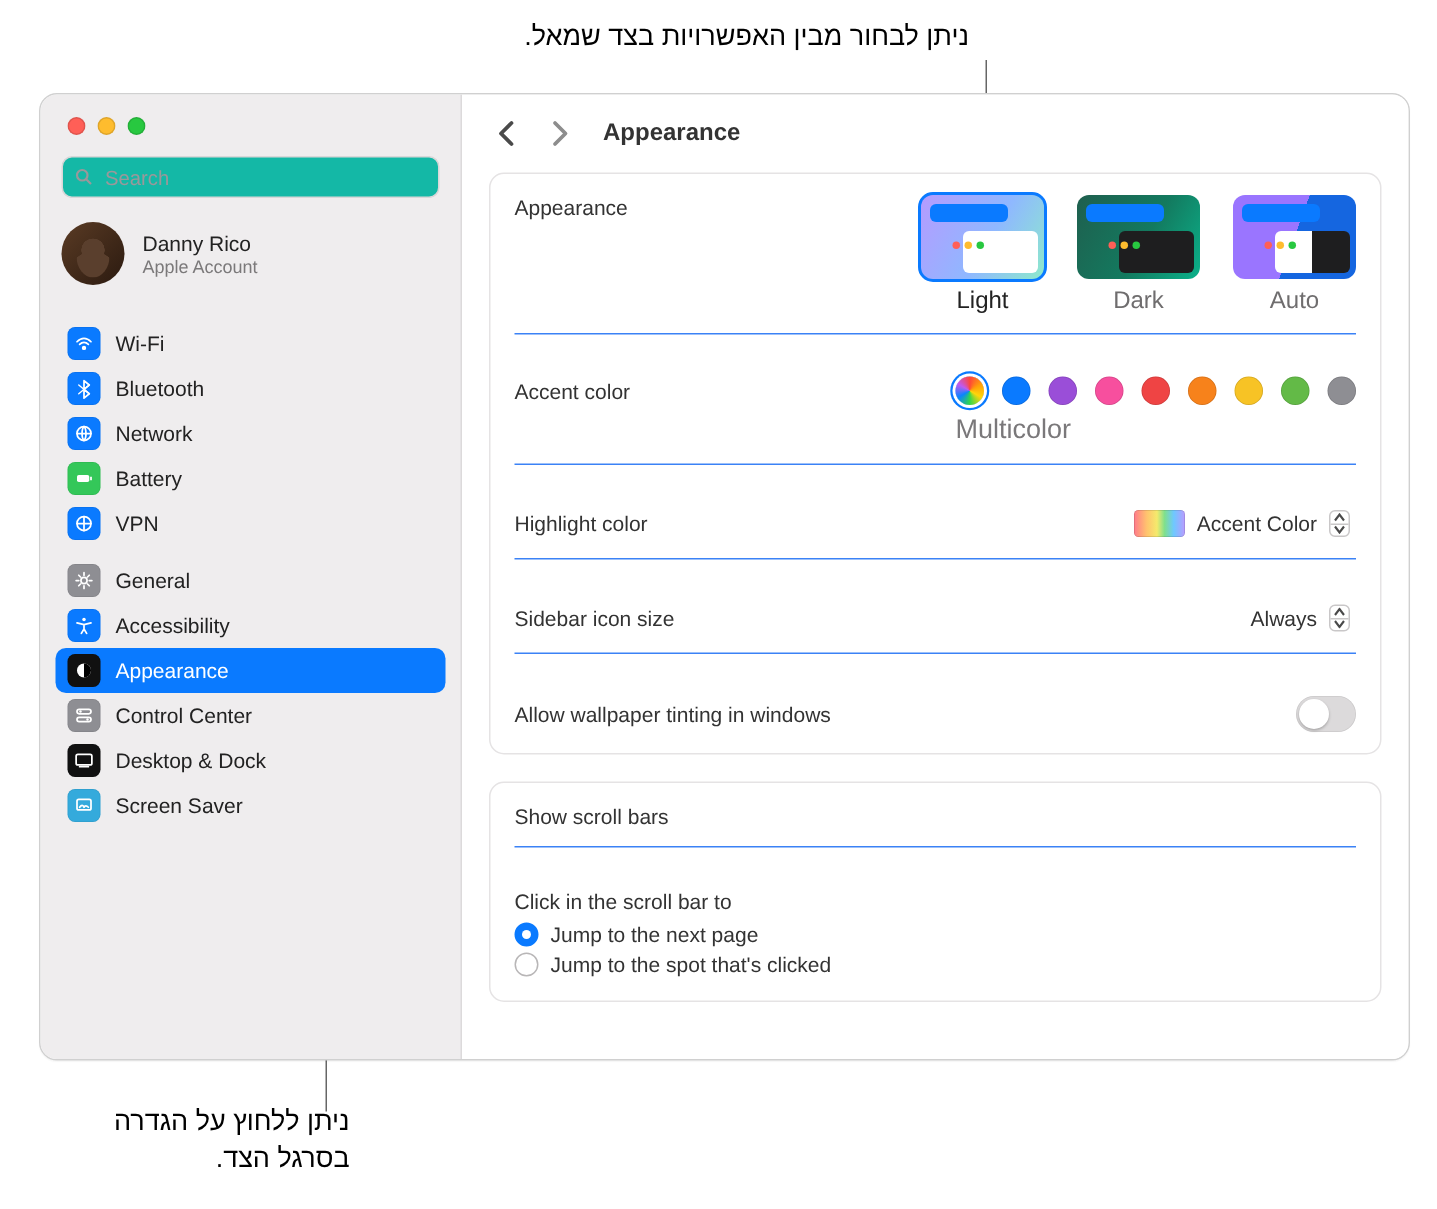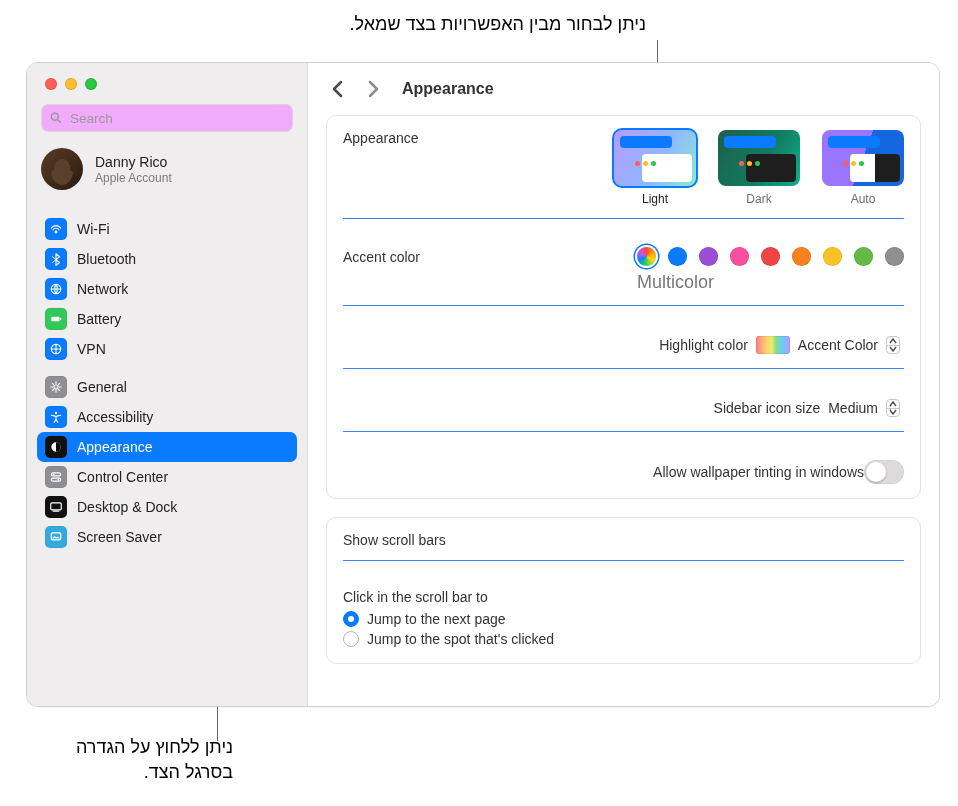--- a/index.html
+++ b/index.html
@@ -19,21 +19,21 @@
     .sidebar { width: 281px; background: #efedee; border-right: 1px solid #dcdadb; display: flex; flex-direction: column; }
     .content { flex: 1; background: #fff; display: flex; flex-direction: column; }
 
     .traffic { display: flex; gap: 8px; padding: 15px 0 8px 18px; }
     .tl { width: 12px; height: 12px; border-radius: 50%; }
     .tl-close { background: #ff5f57; border: 0.5px solid rgba(0,0,0,0.12); }
     .tl-min   { background: #febc2e; border: 0.5px solid rgba(0,0,0,0.12); }
     .tl-max   { background: #28c840; border: 0.5px solid rgba(0,0,0,0.12); }
 
     .search { margin: 6px 14px 10px 14px; position: relative; }
-    .search input { width: 100%; height: 28px; border-radius: 7px; border: 1px solid #d9d7d8; background: #f0abfc; padding: 0 10px 0 28px; font-size: 13.5px; color: #333; }
+    .search input { width: 100%; height: 28px; border-radius: 7px; border: 1px solid #d9d7d8; background: #14b8a6; padding: 0 10px 0 28px; font-size: 13.5px; color: #333; }
     .search input::placeholder { color: #9a989a; }
     .search .mag { position: absolute; left: 8px; top: 50%; transform: translateY(-50%); width: 14px; height: 14px; color: #9a989a; }
 
     .account { display: flex; align-items: center; gap: 12px; padding: 6px 14px 14px 14px; }
     .avatar { width: 42px; height: 42px; border-radius: 50%; background: linear-gradient(135deg,#5a3b24,#2b1a10); position: relative; overflow: hidden; flex-shrink: 0; }
     .avatar::after { content:""; position:absolute; left:50%; top:55%; transform:translate(-50%,-50%); width:22px; height:28px; background: radial-gradient(circle at 50% 35%, #5a3f2d 36%, transparent 37%), radial-gradient(circle at 50% 95%, #5a3f2d 55%, transparent 56%); border-radius: 40% 40% 50% 50%; }
     .acct-name { font-size: 14px; font-weight: 500; color: #222; }
     .acct-sub  { font-size: 12px; color: #7b797a; margin-top: 1px; }
 
     .nav { padding: 2px 10px 10px 10px; overflow: auto; }
@@ -56,35 +56,35 @@
 
     
     .apprrow { display:flex; align-items:flex-start; }
     .apprrow .rowlabel { flex:1; font-size:14px; }
     .thumbs { display:flex; gap:22px; }
     .thumb { display:flex; flex-direction:column; align-items:center; gap:6px; }
     .tbox { width: 82px; height: 56px; border-radius: 8px; position: relative; overflow: hidden; }
     .tbox.selected { outline: 3px solid #0a7aff; outline-offset: -1px; }
     .tbox .wp { position:absolute; inset:0; }
     .tbox .wnd { position:absolute; border-radius:4px; }
-    .tlabel { font-size: 12px; color: #6f6d6e; }
+    .tlabel { font-size: 16px; color: #6f6d6e; }
     .tlabel.sel { color: #222; font-weight: 500; }
 
     
     .accentrow { display:flex; flex-direction:column; gap:6px; }
     .accentrow .firstline { display:flex; align-items:center; }
     .accentrow .rowlabel { flex:1; }
     .swatches { display:flex; gap:12px; }
     .sw { width:19px; height:19px; border-radius:50%; box-shadow: inset 0 0 0 0.5px rgba(0,0,0,0.15); }
     .sw.selected { box-shadow: 0 0 0 2px #fff, 0 0 0 3.5px #0a7aff; }
     .sublabel { font-size: 18px; color: #7a787a; margin-left: 0; }
 
     
     .setrow { display:flex; align-items:center; }
-    .setrow .rowlabel { flex:1;text-align:right; }
+    .setrow .rowlabel { flex:1; }
     .popup { display:flex; align-items:center; gap:8px; font-size: 14px; color:#333; padding: 2px 4px 2px 8px; border-radius:5px; background: #fff; }
     .stepper { width:14px; height:18px; border:1px solid #c9c7c8; border-radius:4px; display:flex; flex-direction:column; }
     .stepper div { flex:1; display:flex; align-items:center; justify-content:center; }
     .stepper svg { width:8px; height:6px; color:#4a4a4a; }
     .stepper .bot { border-top: 1px solid #c9c7c8; }
 
     .hl-sample { width: 34px; height: 18px; border-radius: 3px; background: linear-gradient(90deg,#ff7a8a 0%,#ffc36e 25%,#f5ea6c 45%,#7fe08c 60%,#6ec8ff 78%,#b99bff 100%); box-shadow: inset 0 0 0 0.5px rgba(0,0,0,0.15); }
 
     .switch { width: 40px; height: 24px; border-radius: 24px; background: #dcdadb; position: relative; box-shadow: inset 0 0 0 0.5px rgba(0,0,0,0.08); }
     .switch .knob { position:absolute; width:20px; height:20px; background:#fff; border-radius:50%; top:2px; left:2px; box-shadow: 0 1px 2px rgba(0,0,0,0.25); }
@@ -343,21 +343,21 @@
                   <polyline points="1,1 4,5 7,1" fill="none" stroke="currentColor" stroke-width="1.4"></polyline>
                 </svg>
               </div>
           </div>
         </div>
       </div>
 
       <div class="rowline setrow">
         <div class="rowlabel">Sidebar icon size</div>
         <div class="popup">
-          <span>Medium</span>
+          <span>Always</span>
           <div class="stepper">
             <div>
                 <svg viewBox="0 0 8 6">
                   <polyline points="1,5 4,1 7,5" fill="none" stroke="currentColor" stroke-width="1.4"></polyline>
                 </svg>
               </div>
             <div class="bot">
                 <svg viewBox="0 0 8 6">
                   <polyline points="1,1 4,5 7,1" fill="none" stroke="currentColor" stroke-width="1.4"></polyline>
                 </svg>

